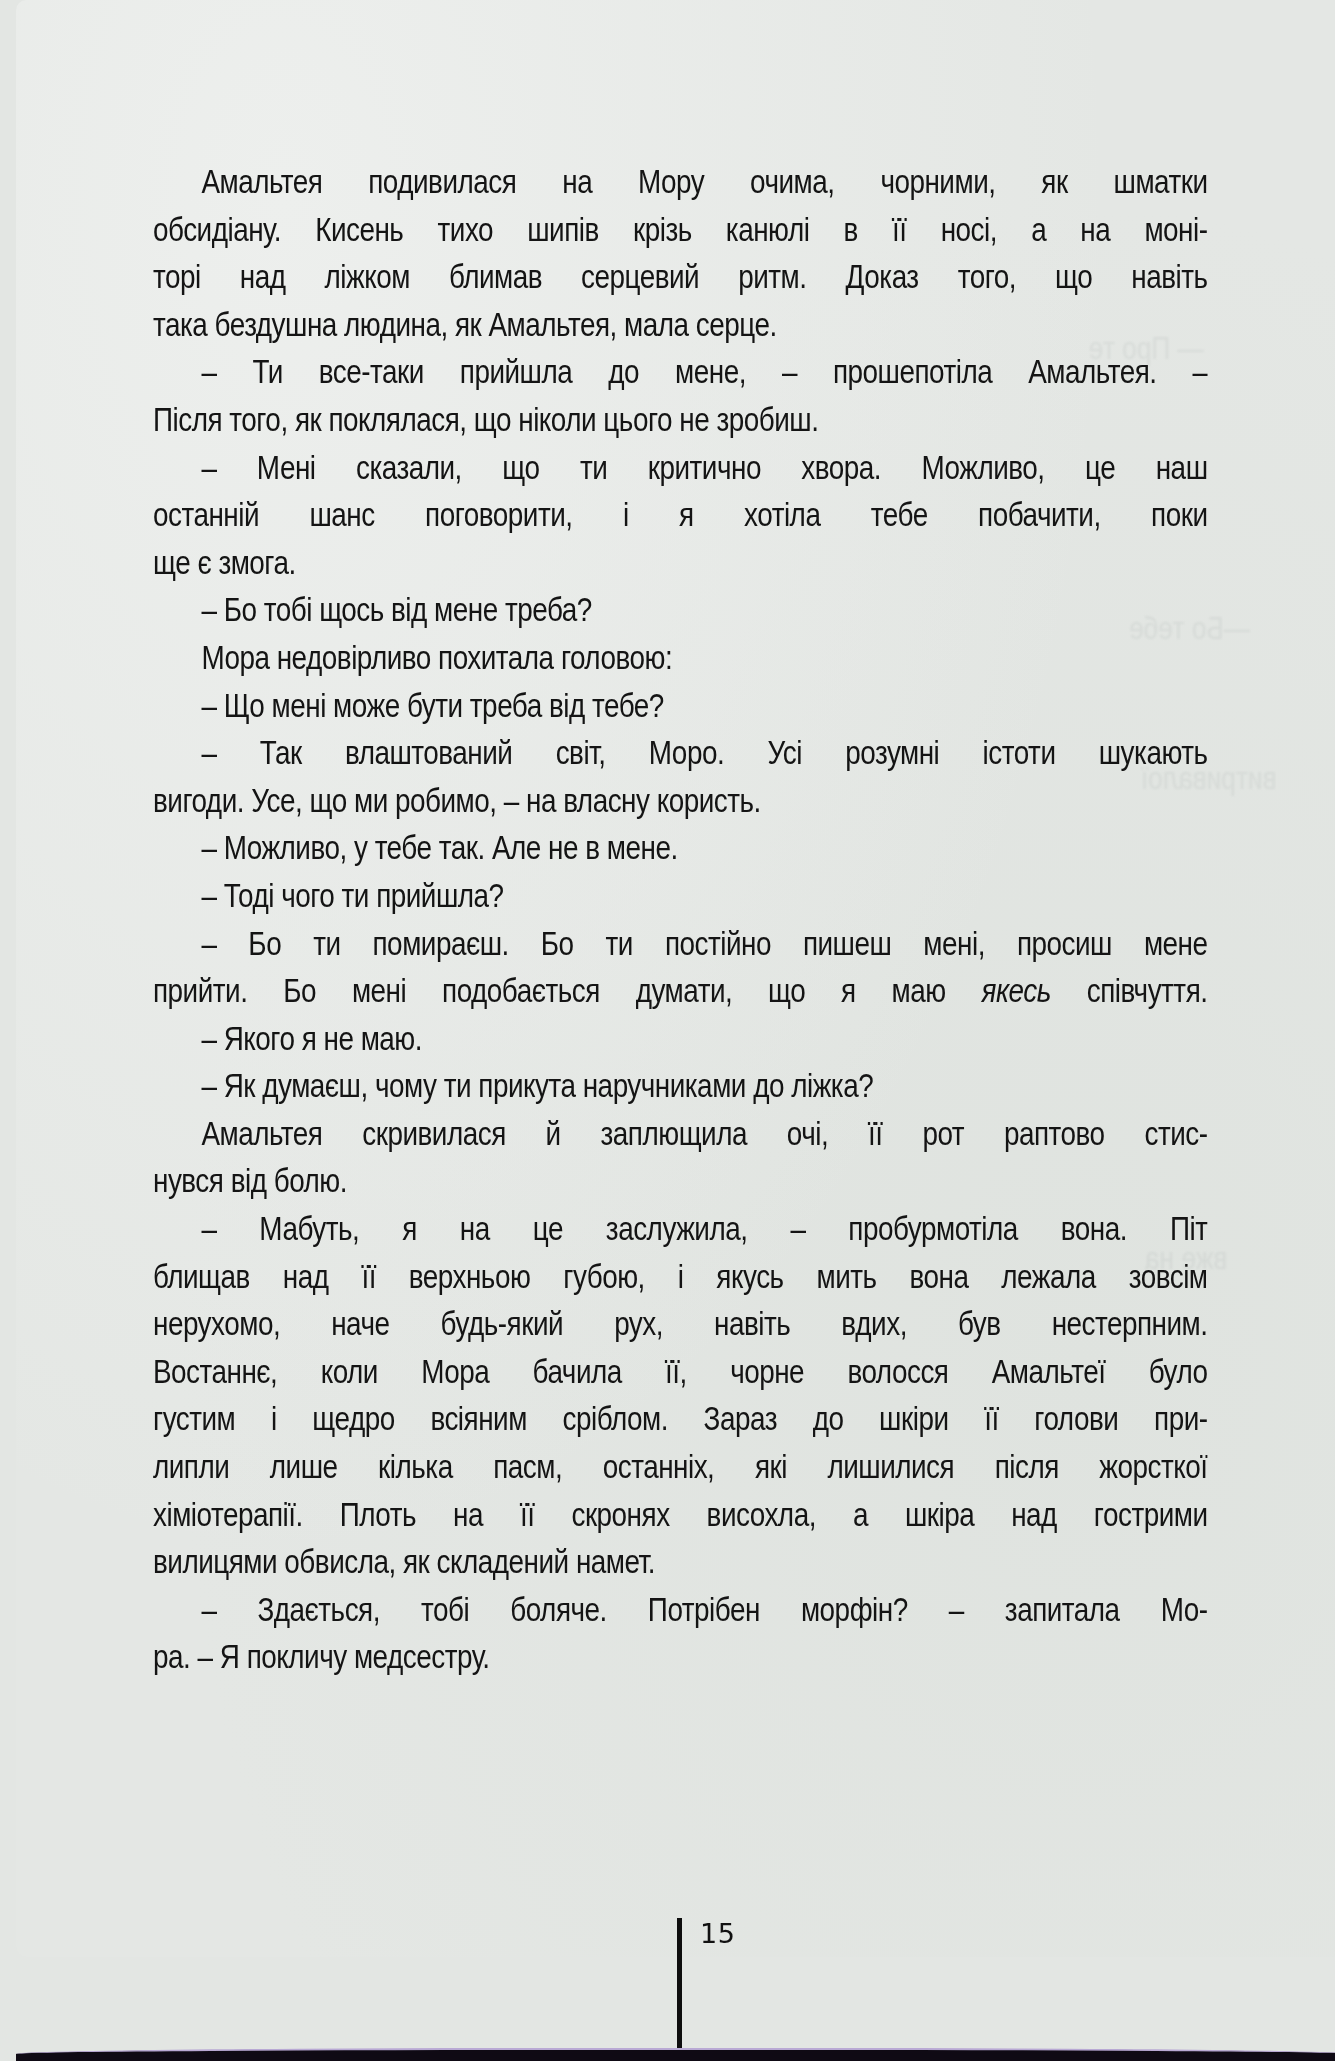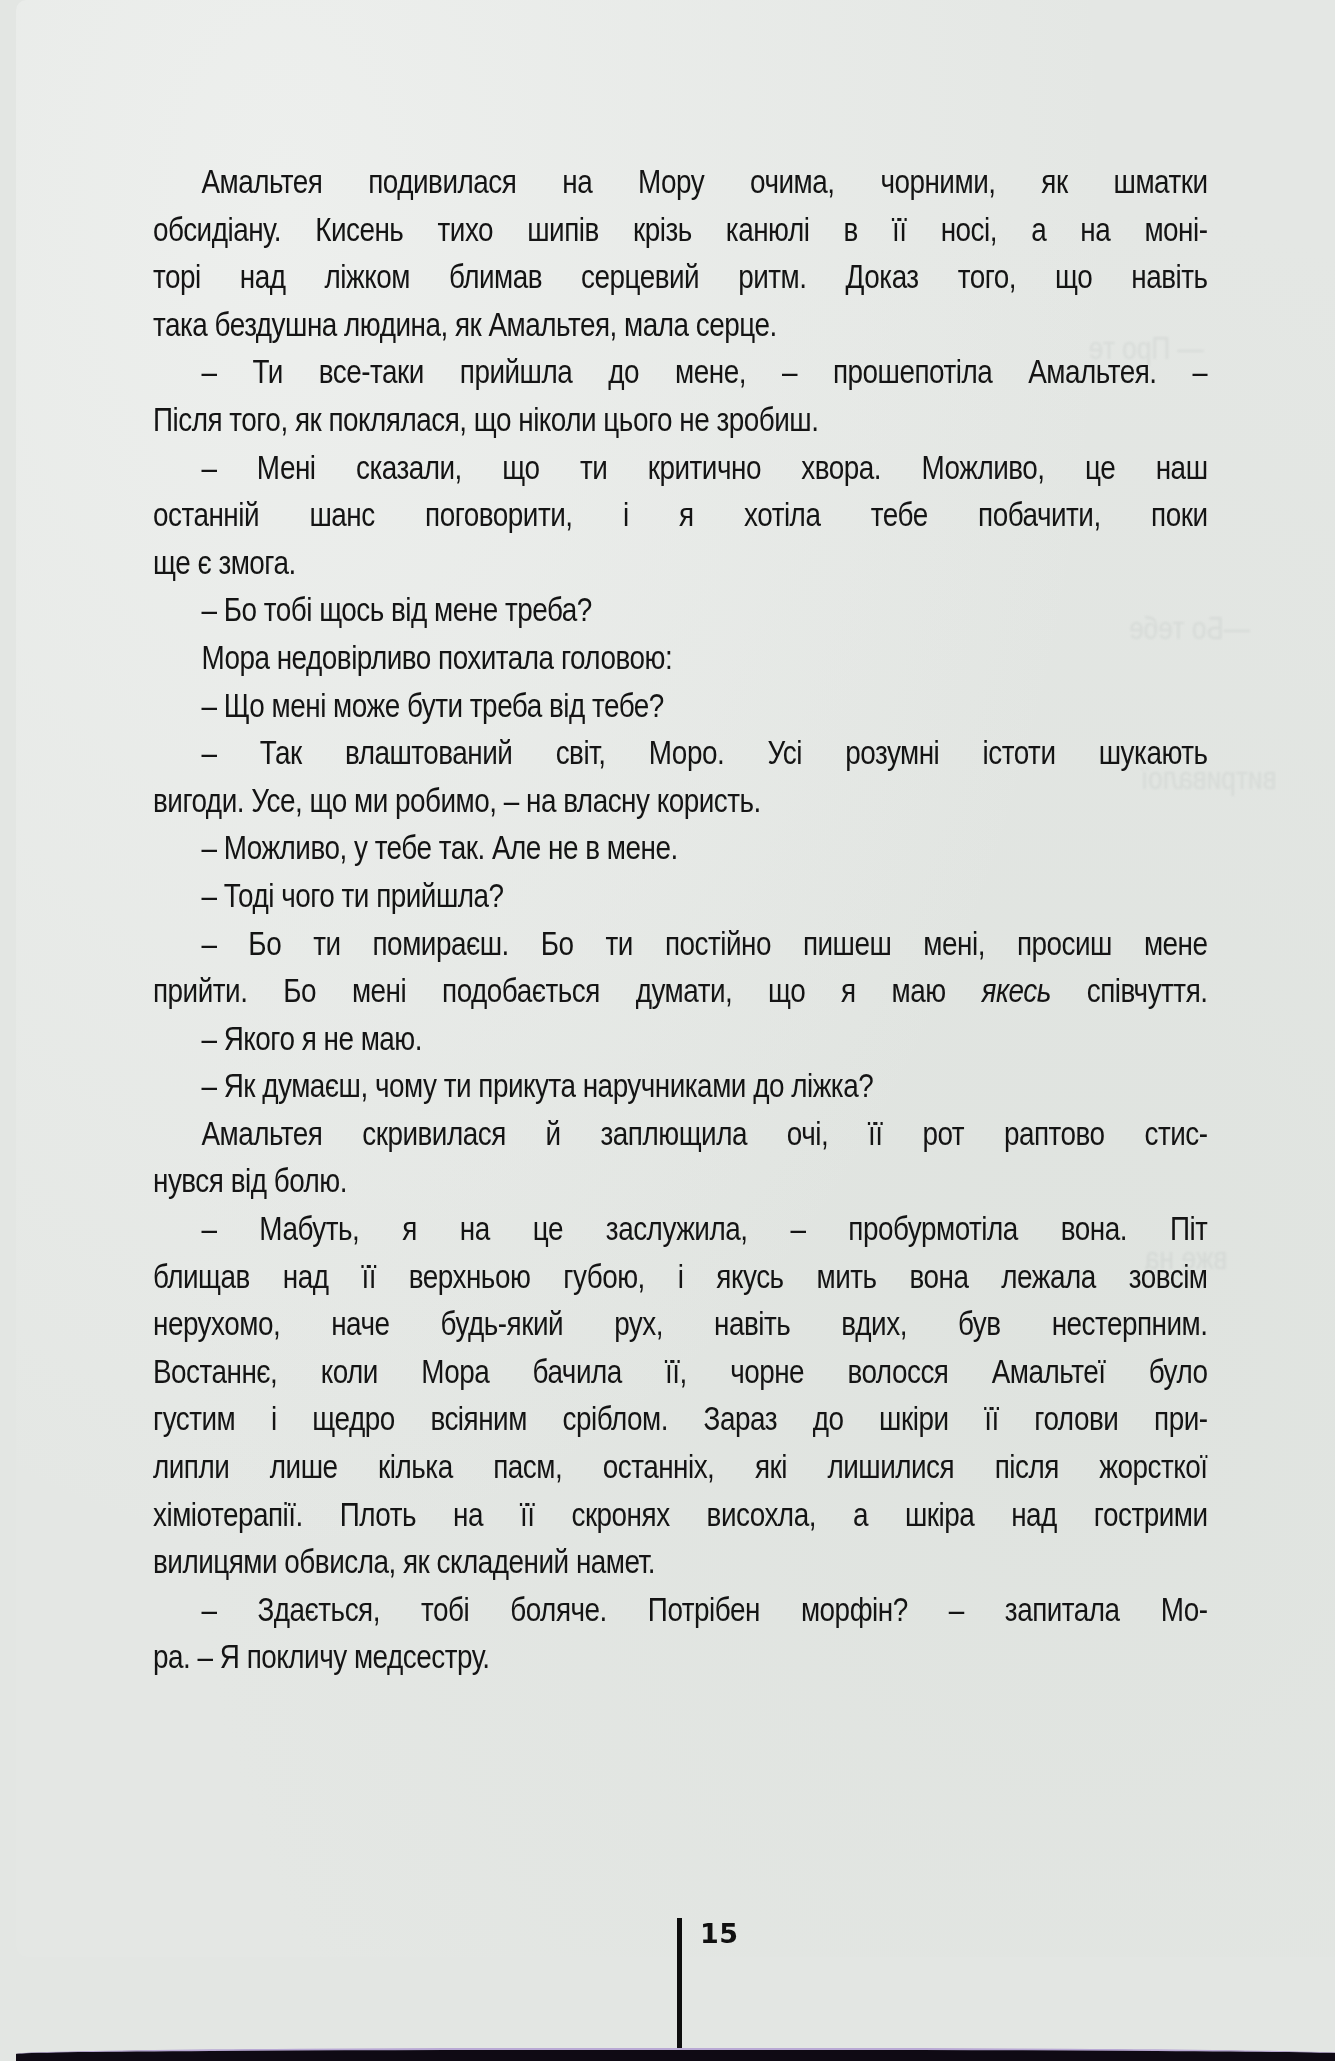--- a/index.html
+++ b/index.html
@@ -69,21 +69,21 @@
       top: 1918px;
       width: 5px;
       height: 135px;
       background: #0e0e0e;
     }
     .folio-number {
       position: absolute;
       left: 684px;
       top: 1918px;
       font-family: "DejaVu Sans", sans-serif;
-      font-weight: bold;
+      font-weight: normal;
       font-size: 27px;
       color: #111;
       letter-spacing: 0.5px;
     }
     .bottom-edge {
       position: absolute;
       left: 0;
       top: 2048px;
       width: 1335px;
       height: 13px;

